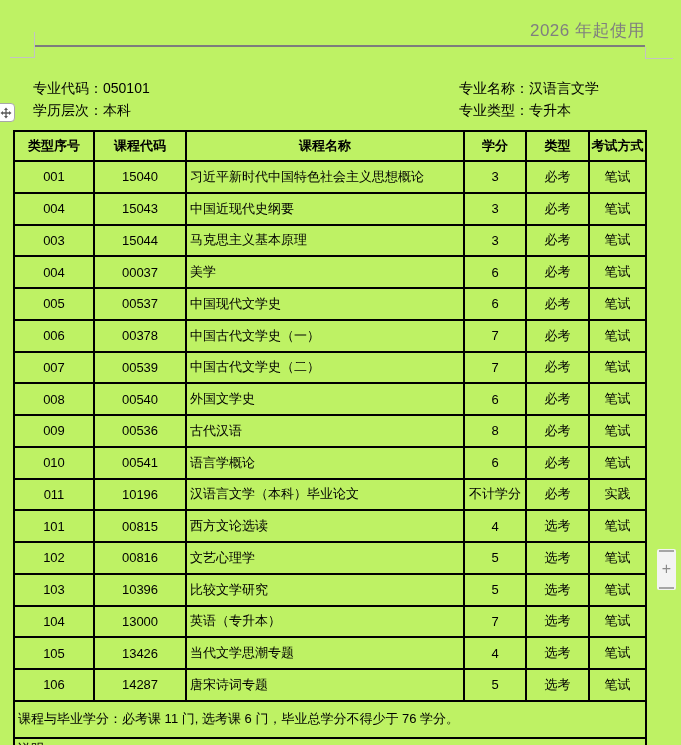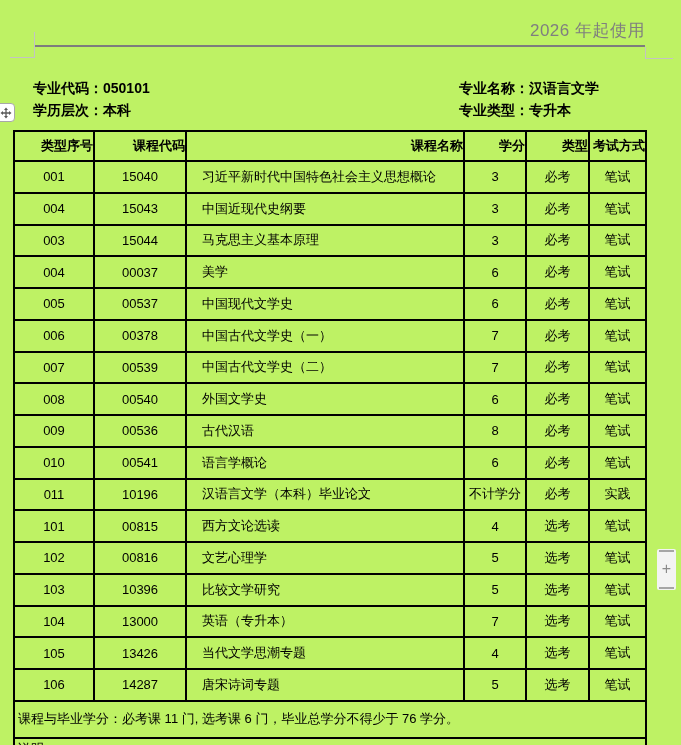--- a/index.html
+++ b/index.html
@@ -9,21 +9,21 @@
   
   .usage-note{position:absolute;top:19px;right:36px;font-size:17px;color:#7f7f7f;letter-spacing:.5px;}
   .header-rule{position:absolute;left:35px;top:45px;width:610px;height:2px;background:#7d7d7d;}
   .mark{position:absolute;background:#c3c3c3;}
   .mark.lv{left:34px;top:32px;width:1px;height:26px;}
   .mark.lh{left:10px;top:57px;width:25px;height:1px;}
   .mark.rv{left:645px;top:47px;width:1px;height:12px;}
   .mark.rh{left:645px;top:58px;width:28px;height:1px;}
 
   
-  .meta{position:absolute;top:77px;font-size:14px;font-weight:bold;line-height:22px;white-space:nowrap;}
+  .meta{position:absolute;top:77px;font-size:14px;font-weight:normal;line-height:22px;white-space:nowrap;}
   .meta.left{left:33px;}
   .meta.right{left:459px;}
 
   
   .move-handle{position:absolute;left:-4px;top:103px;width:19px;height:19px;border:1px solid #a8a8a8;
                border-radius:4px;background:#fff;box-sizing:border-box;display:flex;align-items:center;justify-content:center;}
   .move-handle svg{display:block;}
 
   
   .side-widget{position:absolute;left:657px;top:549px;width:19px;height:41px;background:#f3f3f3;border-radius:2px;}
@@ -32,23 +32,23 @@
   .side-widget .bar.bottom{bottom:1px;}
   .side-widget .plus{position:absolute;top:50%;left:50%;transform:translate(-50%,-55%);
                      font-size:16px;color:#8a8a8a;line-height:1;}
 
   
   .course-table{position:absolute;left:13px;top:130px;width:632px;border-collapse:collapse;
                 table-layout:fixed;font-size:13px;}
   .course-table th,.course-table td{border:2px solid #000;padding:0;text-align:center;
                 overflow:hidden;white-space:nowrap;}
   .course-table thead tr{height:30px;}
-  .course-table th{font-weight:bold;text-align:right;}
+  .course-table th{font-weight:bold;}
   .course-table tbody tr{height:31.76px;}
-  .course-table td.name{text-align:left;padding-left:15px;}
+  .course-table td.name{text-align:left;padding-left:3px;}
   .course-table tr.note-row{height:37px;margin-top:36px;}
   .course-table tr.note-row td{text-align:left;padding-left:3px;}
   .course-table tr.partial-row{height:28px;}
   .course-table tr.partial-row td{text-align:left;padding-left:3px;vertical-align:top;
                 line-height:15px;padding-top:2px;}
 </style>
 </head>
 <body>
 
 <div class="page">

